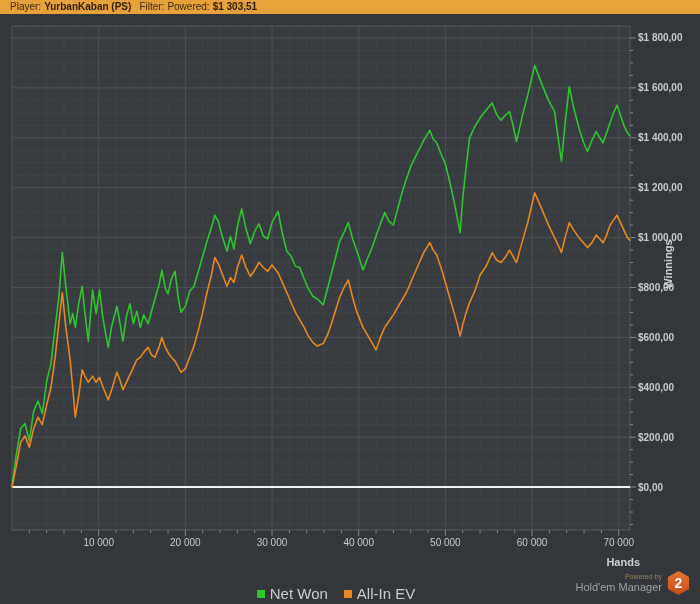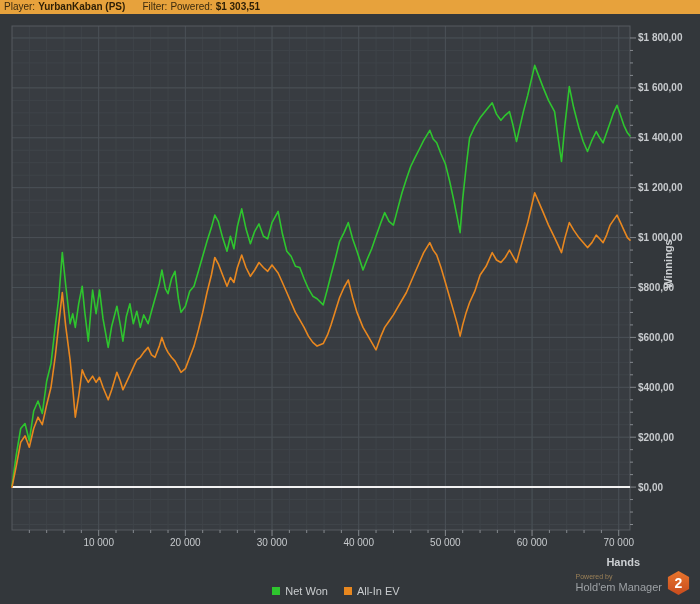--- a/index.html
+++ b/index.html
@@ -7,47 +7,47 @@
     width:700px;height:604px;position:relative;overflow:hidden;
     background:#33373b;
     font-family:"Liberation Sans", sans-serif;
     -webkit-font-smoothing:antialiased;
   }
   
   .topbar{
     position:absolute;left:0;top:0;width:700px;height:14px;
     background:#e7a23c;color:#3a2a0e;
     font-size:10px;line-height:14px;
-    display:flex;align-items:center;padding-left:4px;box-sizing:border-box;
+    display:flex;align-items:center;padding-left:10px;box-sizing:border-box;
     white-space:nowrap;
   }
   .topbar .lbl{font-weight:normal;margin-right:3px;}
-  .topbar .val{font-weight:bold;color:#2c1e06;margin-right:17px;}
+  .topbar .val{font-weight:bold;color:#2c1e06;margin-right:8px;}
   
   #chart-svg{position:absolute;left:0;top:13px;}
   .axis-title{
     position:absolute;color:#cdd0d3;font-size:11px;font-weight:bold;
   }
   #ylabel{
     right:8px;top:258px;
     transform:rotate(-90deg);transform-origin:center;
   }
   #xlabel{left:0;width:640px;top:556px;text-align:right;}
   
   .legend{
     position:absolute;left:0;top:585px;width:672px;
     display:flex;justify-content:center;gap:16px;
   }
-  .legend-item{display:flex;align-items:center;gap:5px;color:#c9ccce;font-size:11px;}
+  .legend-item{display:flex;align-items:center;gap:5px;color:#c9ccce;font-size:15px;}
   .swatch{width:8px;height:8px;display:inline-block;}
   
   .brand{
     position:absolute;right:10px;top:571px;display:flex;align-items:center;gap:5px;
   }
-  .brand-text{display:flex;flex-direction:column;align-items:flex-start;margin-left:36px;}
+  .brand-text{display:flex;flex-direction:column;align-items:flex-end;margin-left:36px;}
   .powered{font-size:7px;color:#9b8057;line-height:9px;}
   .brandname{font-size:11px;color:#9da1a5;line-height:13px;}
   .hm-badge{
     width:23px;height:24px;
     background:linear-gradient(180deg,#e8752d 0%,#c84b1d 100%);
     clip-path:polygon(50% 0%,96% 25%,96% 75%,50% 100%,4% 75%,4% 25%);
     display:flex;align-items:center;justify-content:center;
     color:#fff;font-size:14px;font-weight:bold;
   }
 </style>

